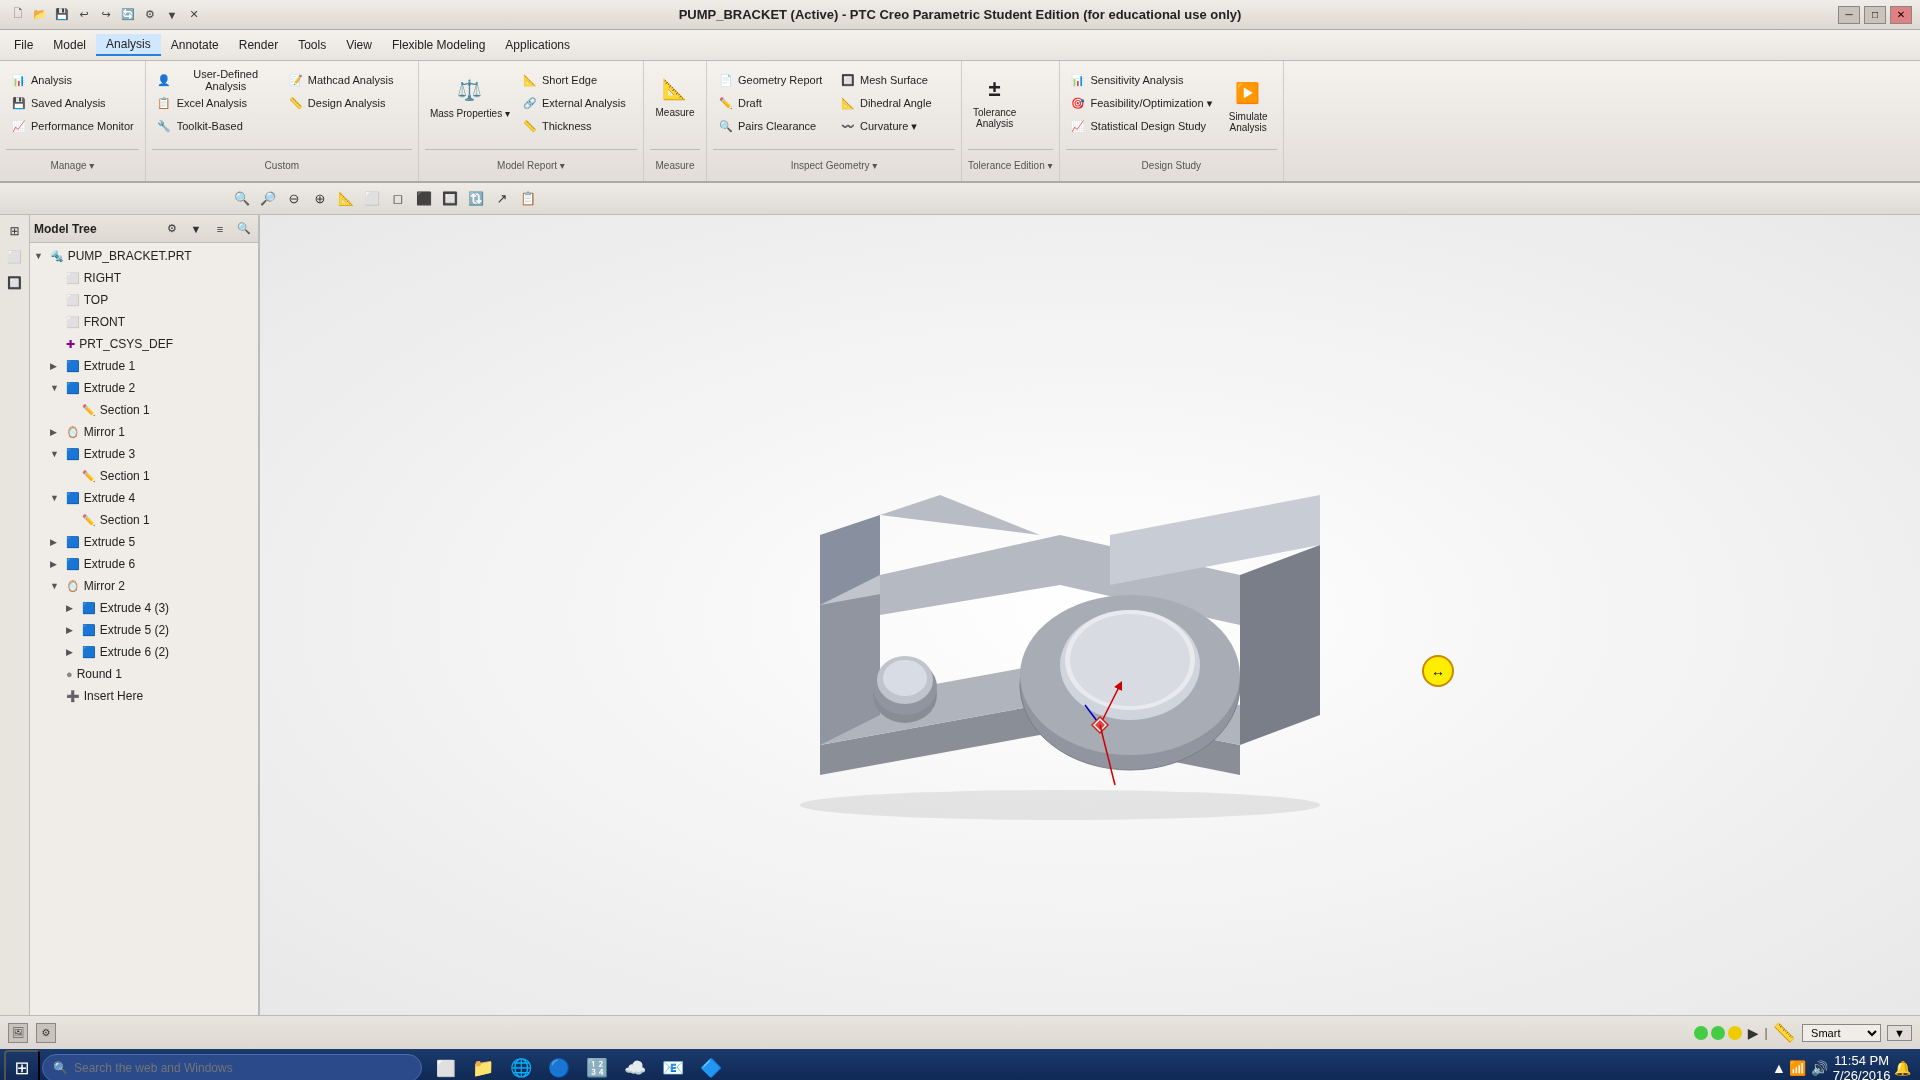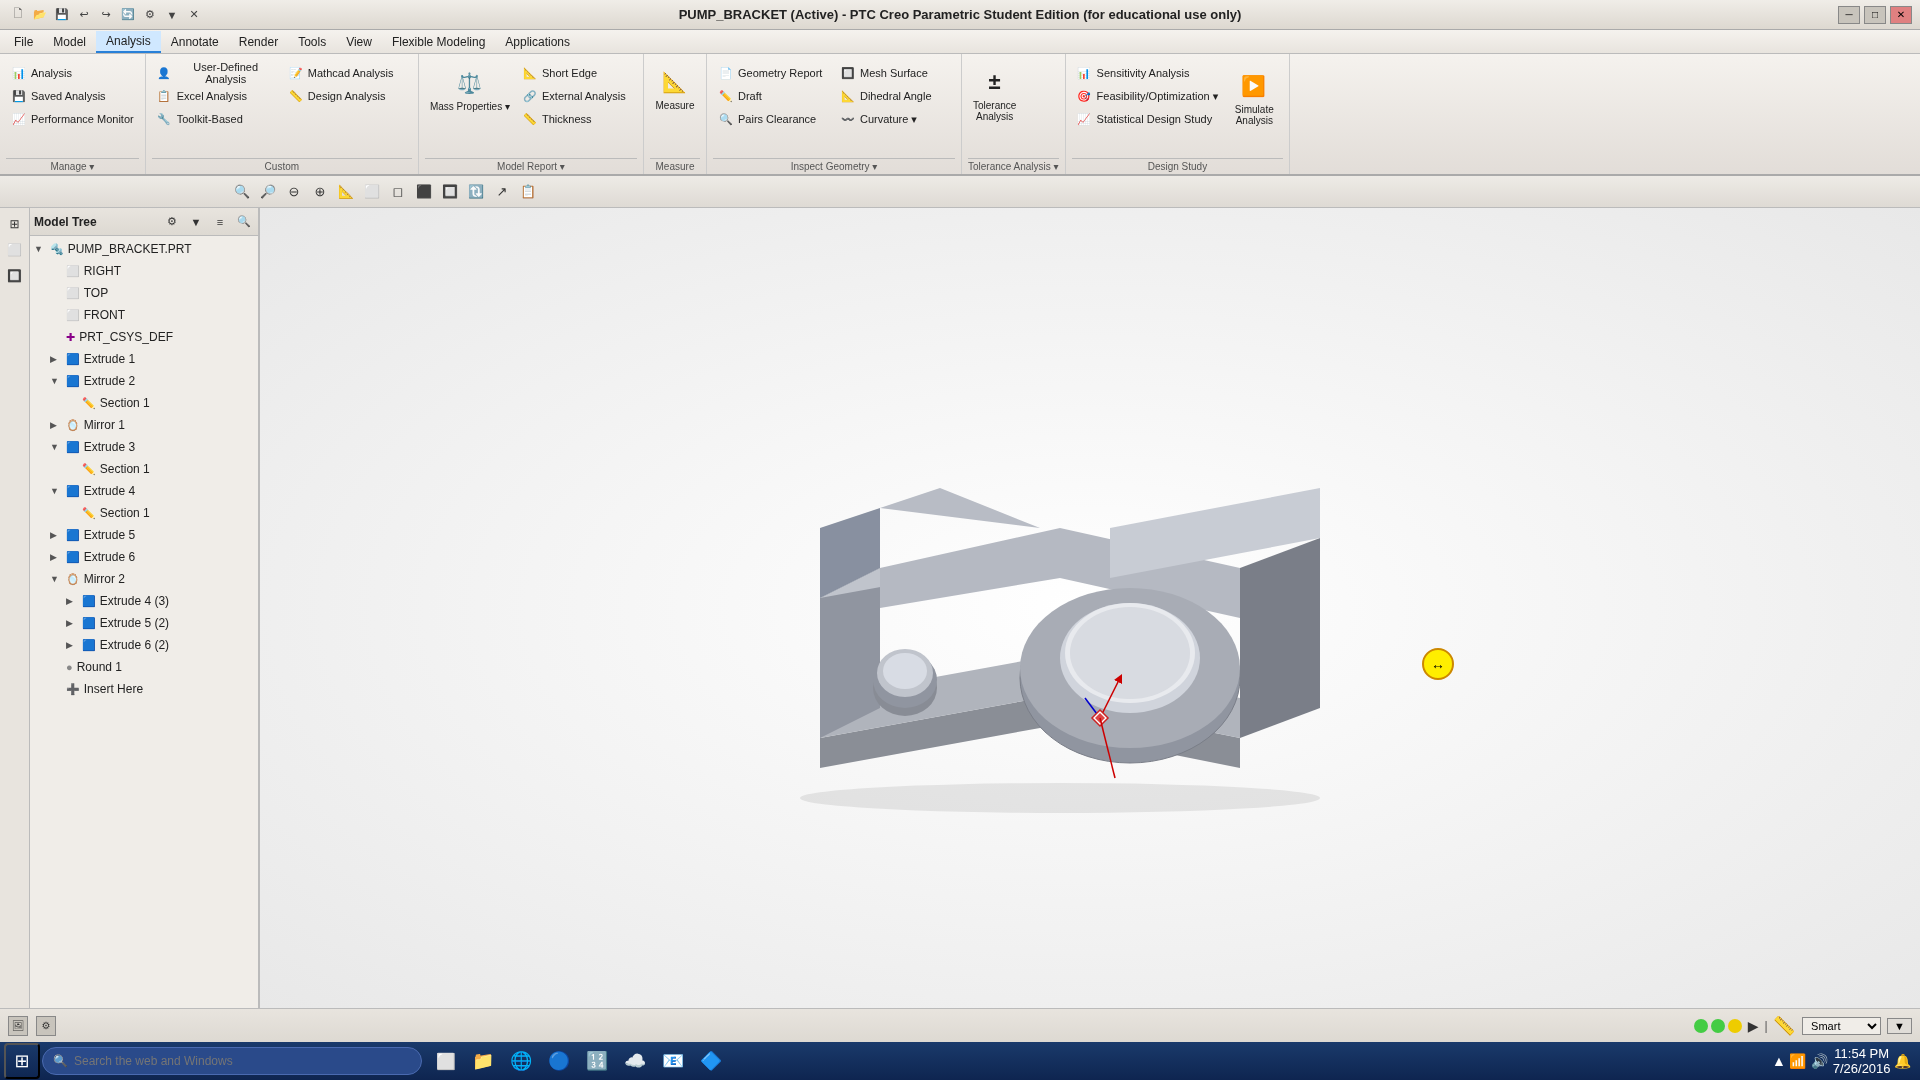--- a/index.html
+++ b/index.html
@@ -46,21 +46,21 @@
       background: transparent;
       border: 1px solid transparent;
       cursor: pointer;
       display: flex; align-items: center; justify-content: center;
       font-size: 11px;
       color: #444;
     }
 
     
     #menu-bar {
-      height: 24px;
+      height: 31px;
       background: linear-gradient(to bottom, #f5f2ee, #e8e4de);
       display: flex;
       align-items: center;
       border-bottom: 1px solid #bbb;
       padding-left: 4px;
     }
     .menu-item {
       padding: 2px 10px;
       cursor: pointer;
       color: #222;
@@ -84,21 +84,21 @@
       display: flex;
       flex-direction: column;
       border-right: 1px solid #ccc;
       padding: 4px 6px 0;
       flex-shrink: 0;
     }
     .ribbon-section-title {
       font-size: 10px;
       color: #555;
       text-align: center;
-      height: 16px;
+      height: 32px;
       display: flex;
       align-items: center;
       justify-content: center;
       border-top: 1px solid #bbb;
       margin-top: 2px;
       cursor: pointer;
     }
     .ribbon-content {
       display: flex;
       flex: 1;
@@ -579,21 +579,21 @@
       <div class="ribbon-section-title">Inspect Geometry ▾</div>
     </div>
 
     <div class="ribbon-section">
       <div class="ribbon-content">
         <button class="ribbon-btn">
           <div class="btn-icon" style="font-size:22px;font-weight:bold;">±</div>
           <span style="font-size:10px;">Tolerance<br>Analysis</span>
         </button>
       </div>
-      <div class="ribbon-section-title">Tolerance Analysis ▾</div>
+      <div class="ribbon-section-title">Tolerance Edition ▾</div>
     </div>
 
     <div class="ribbon-section">
       <div class="ribbon-content">
         <div class="ribbon-col">
           <button class="ribbon-btn-small">
             <span class="ico-box">📊</span>
             <span>Sensitivity Analysis</span>
           </button>
           <button class="ribbon-btn-small">

